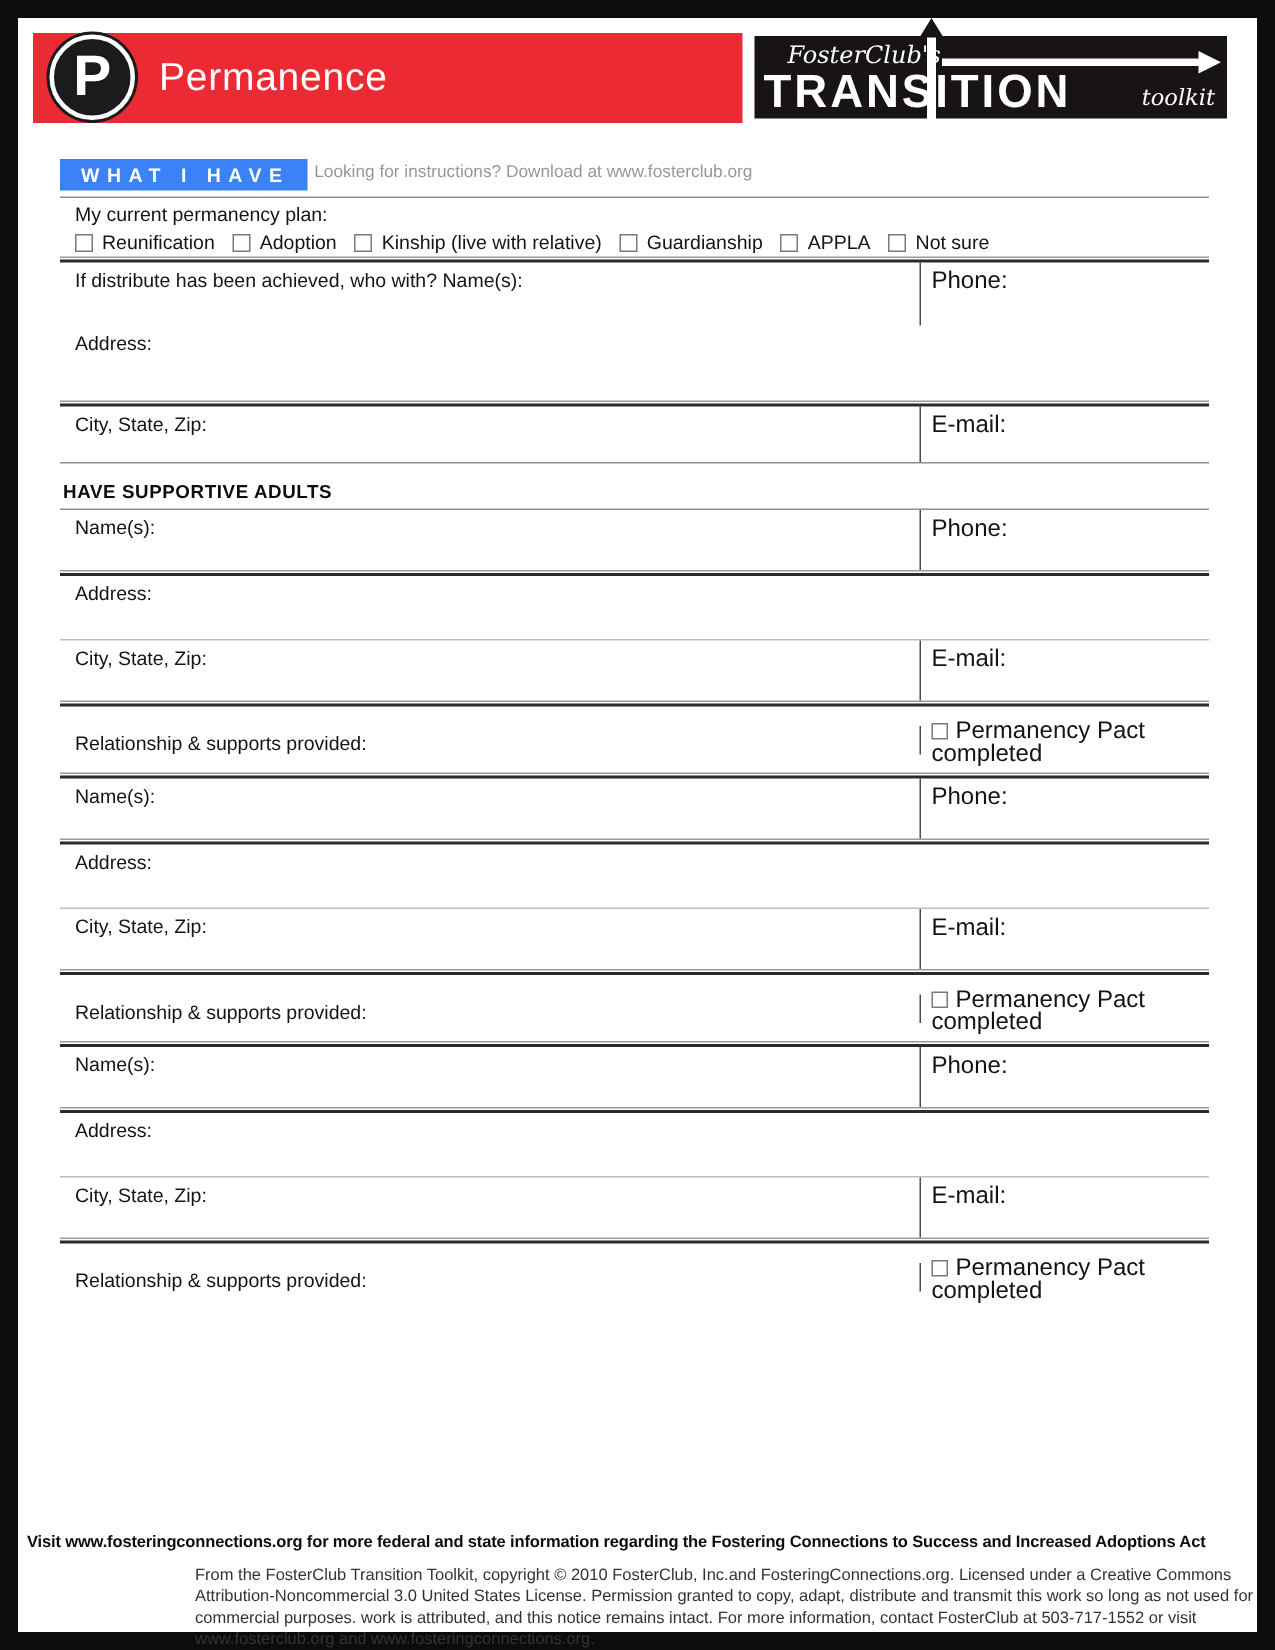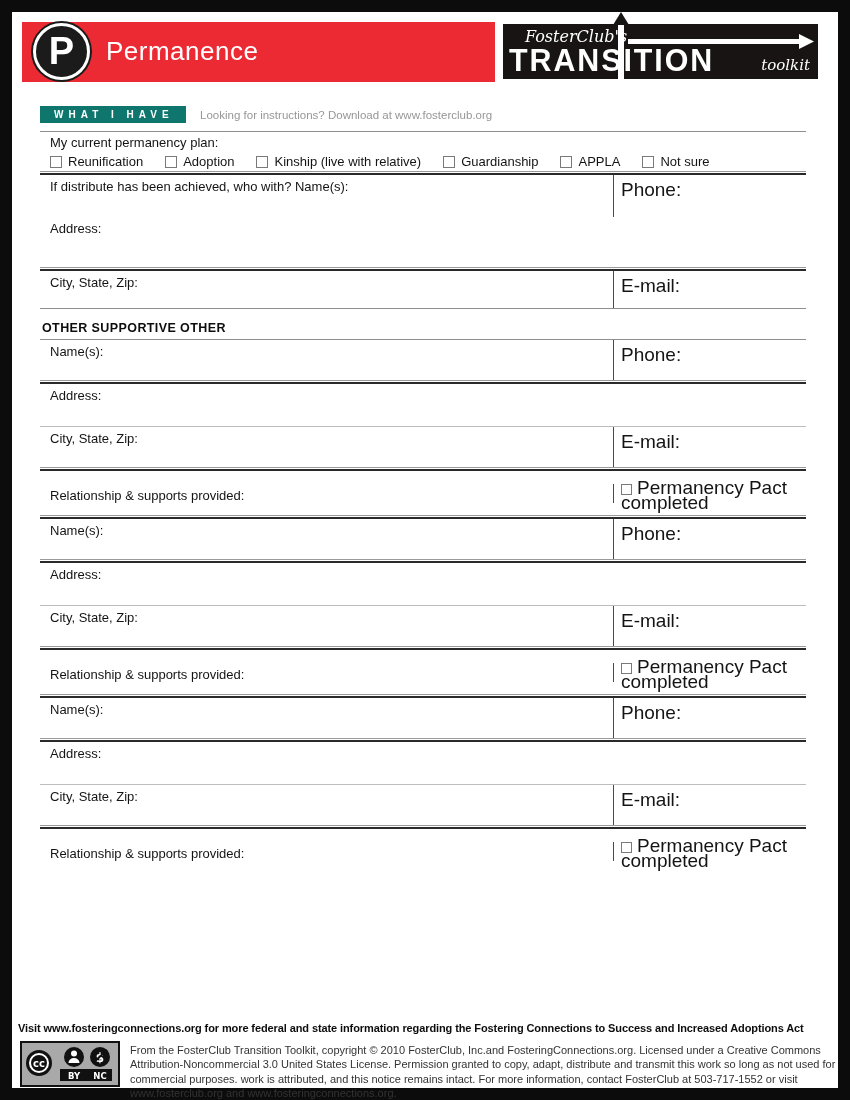--- a/index.html
+++ b/index.html
@@ -20,34 +20,34 @@
   .perm-title{position:absolute;left:84px;top:0;height:44px;line-height:58px;color:#fff;font-size:26px;font-weight:500;letter-spacing:.5px;}
   .blackbox{position:absolute;left:491px;top:12px;width:315px;height:55px;background:var(--brand-black);color:#fff;}
   .fclub{position:absolute;left:22px;top:3px;font-family:"DejaVu Serif",serif;font-style:italic;font-size:16px;}
   .tword{position:absolute;left:6px;top:19px;font-size:31px;font-weight:bold;letter-spacing:2px;transform:scaleX(.98);transform-origin:left;}
   .tkit{position:absolute;right:8px;bottom:5px;font-family:"DejaVu Serif",serif;font-style:italic;font-size:15px;}
   .tarrows{position:absolute;left:0;top:-12px;overflow:visible;}
 
   
   .form{position:absolute;left:28px;top:94px;width:766px;}
   .wih-row{height:25px;}
-  .wih-badge{display:inline-block;background:#0f766e;color:#fff;font-size:10px;font-weight:bold;letter-spacing:5px;padding:3px 12px 3px 14px;vertical-align:top;}
-  .wih-note{display:inline-block;color:var(--muted);font-size:11.5px;margin-left:10px;line-height:19px;vertical-align:top;}
+  .wih-badge{display:inline-block;background:#3b82f6;color:#fff;font-size:13px;font-weight:bold;letter-spacing:5px;padding:3px 12px 3px 14px;vertical-align:top;}
+  .wih-note{display:inline-block;color:var(--muted);font-size:11.5px;line-height:19px;vertical-align:top;}
   .sep-s{border-top:1px solid #8f8f8f;height:0;}
   .sep-l{border-top:1px solid #bdbdbd;height:0;}
   .sep-d{height:4px;border-top:1px solid var(--line-gray);border-bottom:2px solid var(--line-dark);}
   .plan{height:39px;padding-top:3px;}
   .plan-label{font-size:13px;color:var(--ink);padding-left:10px;}
-  .plan-opts{display:flex;gap:22px;padding-left:10px;margin-top:4px;align-items:center;}
+  .plan-opts{display:flex;gap:12px;padding-left:10px;margin-top:4px;align-items:center;}
   .opt{display:flex;align-items:center;font-size:13px;color:var(--ink);}
   .cb{display:inline-block;width:12px;height:12px;border:1px solid #7a7a7a;background:#fff;margin-right:6px;flex:0 0 auto;}
   .row{display:flex;width:100%;}
   .cell-l{width:574px;border-right:1px solid #4a4a4a;padding:4px 0 0 10px;font-size:13px;color:var(--ink);}
   .cell-f{width:100%;padding:4px 0 0 10px;font-size:13px;color:var(--ink);}
-  .cell-r{flex:1;padding:4px 0 0 7px;font-size:19px;color:var(--ink);}
+  .cell-r{flex:1;padding:4px 0 0 7px;font-size:16px;color:var(--ink);}
   .h42{height:42px;} .h50{height:50px;} .h37{height:37px;} .h40{height:40px;} .h44{height:44px;align-items:center;}
   .gap12{height:12px;}
   .osa{height:18px;font-size:12.5px;font-weight:bold;letter-spacing:.4px;color:#0d0d0d;padding-left:2px;}
   .pact{width:150px;line-height:15px;}
   .pact .cb{width:11px;height:11px;margin-right:5px;vertical-align:-1px;display:inline-block;}
 
   
   .banner{position:absolute;left:6px;top:1010px;width:818px;font-size:11px;font-weight:600;color:#0d0d0d;white-space:nowrap;letter-spacing:-.1px;}
   .license{position:absolute;left:118px;top:1031px;width:706px;font-size:11px;line-height:14.3px;color:#333;}
   .ccbadge{position:absolute;left:8px;top:1029px;width:100px;height:46px;background:#a9a9a9;border:2px solid #111;}
@@ -121,21 +121,21 @@
       <div class="cell-f"><span>Address:</span></div>
     </div>
     <div class="sep-d"></div>
     <div class="row h37">
       <div class="cell-l"><span>City, State, Zip:</span></div>
       <div class="cell-r"><span>E-mail:</span></div>
     </div>
     <div class="sep-s"></div>
 
     <div class="gap12"></div>
-    <div class="osa">OTHER SUPPORTIVE OTHER</div>
+    <div class="osa">HAVE SUPPORTIVE ADULTS</div>
     <div class="sep-s"></div>
 
     <div>
       <div class="row h40">
         <div class="cell-l"><span>Name(s):</span></div>
         <div class="cell-r"><span>Phone:</span></div>
       </div>
       <div class="sep-d"></div>
       <div class="row h42">
         <div class="cell-f"><span>Address:</span></div>
@@ -193,32 +193,16 @@
       <div class="row h44">
         <div class="cell-l"><span>Relationship &amp; supports provided:</span></div>
         <div class="cell-r pact"><span class="cb"></span><span>Permanency Pact completed</span></div>
       </div>
     </div>
 
   </div>
 
   <div class="banner">Visit www.fosteringconnections.org for more federal and state information regarding the Fostering Connections to Success and Increased Adoptions Act</div>
 
-  <div class="ccbadge">
-    <svg width="96" height="42">
-      <circle cx="17" cy="20" r="13" fill="#111"></circle>
-      <circle cx="17" cy="20" r="9" fill="none" stroke="#fff" stroke-width="2"></circle>
-      <text x="17" y="24" font-size="10" font-weight="bold" fill="#fff" text-anchor="middle" font-family="DejaVu Sans, sans-serif">cc</text>
-      <circle cx="52" cy="14" r="10" fill="#111"></circle>
-      <circle cx="52" cy="10.5" r="3" fill="#fff"></circle>
-      <path d="M46.5 20 a5.5 5 0 0 1 11 0 z" fill="#fff"></path>
-      <circle cx="78" cy="14" r="10" fill="#111"></circle>
-      <text x="78" y="18.5" font-size="12" font-weight="bold" fill="#fff" text-anchor="middle" font-family="DejaVu Sans, sans-serif">$</text>
-      <line x1="71" y1="20" x2="85" y2="7" stroke="#111" stroke-width="2"></line>
-      <rect x="38" y="26" width="52" height="12" fill="#111"></rect>
-      <text x="52" y="35.5" font-size="8.5" font-weight="bold" fill="#fff" text-anchor="middle" font-family="DejaVu Sans, sans-serif">BY</text>
-      <text x="78" y="35.5" font-size="8.5" font-weight="bold" fill="#fff" text-anchor="middle" font-family="DejaVu Sans, sans-serif">NC</text>
-    </svg>
-  </div>
 
   <div class="license">From the FosterClub Transition Toolkit, copyright © 2010 FosterClub, Inc.and FosteringConnections.org. Licensed under a Creative Commons Attribution-Noncommercial 3.0 United States License.  Permission granted to copy, adapt, distribute and transmit this work so long as not used for commercial purposes. work is attributed, and this notice remains intact. For more information, contact FosterClub at 503-717-1552 or visit www.fosterclub.org and www.fosteringconnections.org.</div>
 
 </div>
 
 </body></html>

